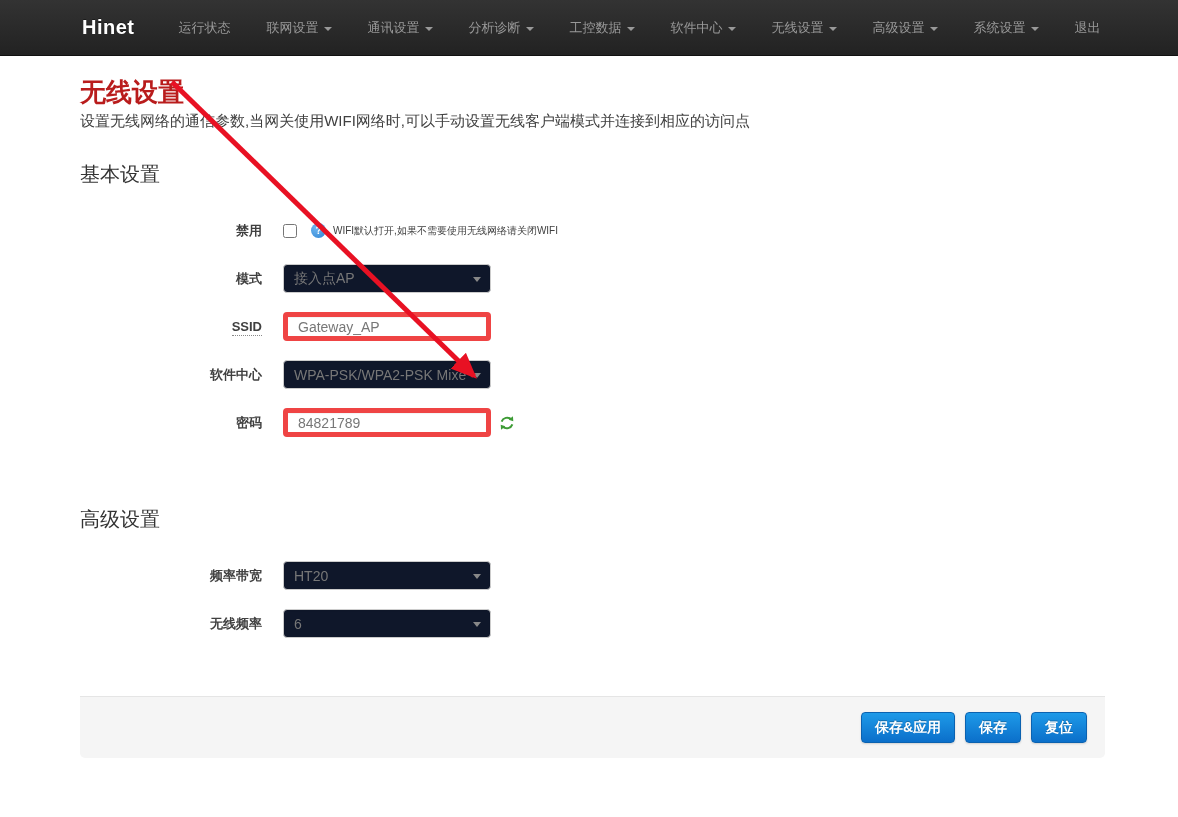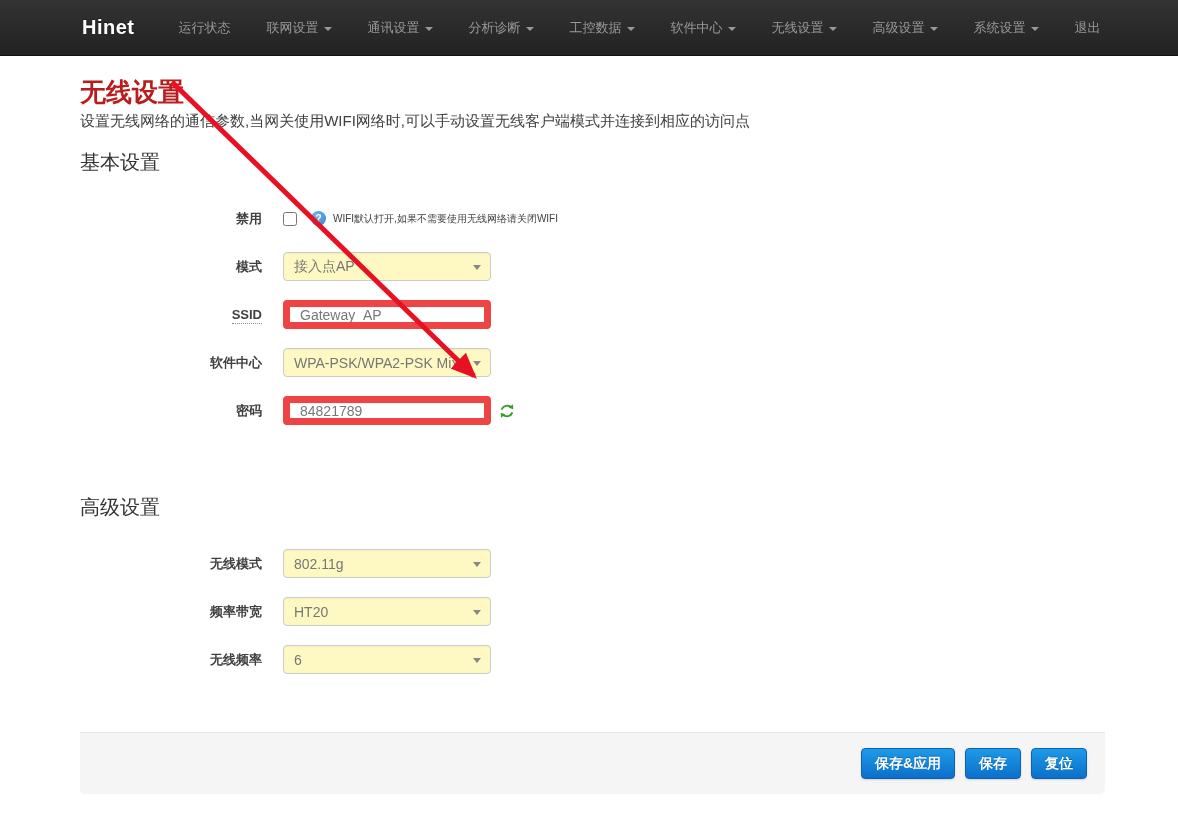--- a/index.html
+++ b/index.html
@@ -34,42 +34,42 @@
 
   h1.page-title {
     color:#b91c1c; font-size:26px; font-weight:bold;
     margin-top:20px; line-height:32px;
   }
   .page-desc { font-size:15px; color:#404040; margin-top:4px; line-height:18px; }
 
   h2.section-heading {
     font-size:20px; color:#333; font-weight:500; line-height:24px;
   }
-  .section-basic    { margin-top:20px; }
+  .section-basic    { margin-top:32px; }
   .section-advanced { margin-top:70px; }
 
   .form-rows { margin-top:30px; }
   .form-row { display:flex; align-items:center; margin-bottom:19px; min-height:29px; }
   .form-label {
     width:182px; text-align:right; font-size:13px; color:#404040;
     margin-right:21px; flex:none;font-weight:bold;
   }
   .label-abbr { border-bottom:1px dotted #888; cursor:help; padding-bottom:1px; }
 
   
   .text-input {
-    width:208px; height:29px; border:7px solid #ef4444; border-radius:4px;
+    width:208px; height:29px; border:5px solid #ef4444; border-radius:4px;
     padding:0 10px; font-size:14px; color:#777;
     font-family:"Liberation Sans","DejaVu Sans",sans-serif;
     background:#fff; outline:none;
     box-shadow:inset 0 1px 1px rgba(0,0,0,0.05);
   }
   .select {
     width:208px; height:29px; border:1px solid #ccc; border-radius:4px;
-    background:#fef9c3; display:flex; align-items:center; padding:0 24px 0 10px;
+    background:#0f172a; display:flex; align-items:center; padding:0 24px 0 10px;
     position:relative; cursor:pointer;
     box-shadow:inset 0 1px 1px rgba(0,0,0,0.04);
   }
   .select .select-value {
     font-size:14px; color:#777; white-space:nowrap; overflow:hidden; flex:1;
   }
   .select .select-caret {
     position:absolute; right:9px; top:12px; width:0; height:0;
     border-left:4px solid transparent; border-right:4px solid transparent;
     border-top:5px solid #888;
@@ -208,27 +208,20 @@
           </svg>
         </span>
       </div>
     </div>
   </div>
 
   <div class="section-advanced">
     <h2 class="section-heading">高级设置</h2>
 
     <div class="form-rows">
-      <div class="form-row">
-        <div class="form-label">无线模式</div>
-        <div class="select">
-          <span class="select-value">802.11g</span>
-          <span class="select-caret"></span>
-        </div>
-      </div>
 
       <div class="form-row">
         <div class="form-label">频率带宽</div>
         <div class="select">
           <span class="select-value">HT20</span>
           <span class="select-caret"></span>
         </div>
       </div>
 
       <div class="form-row">

